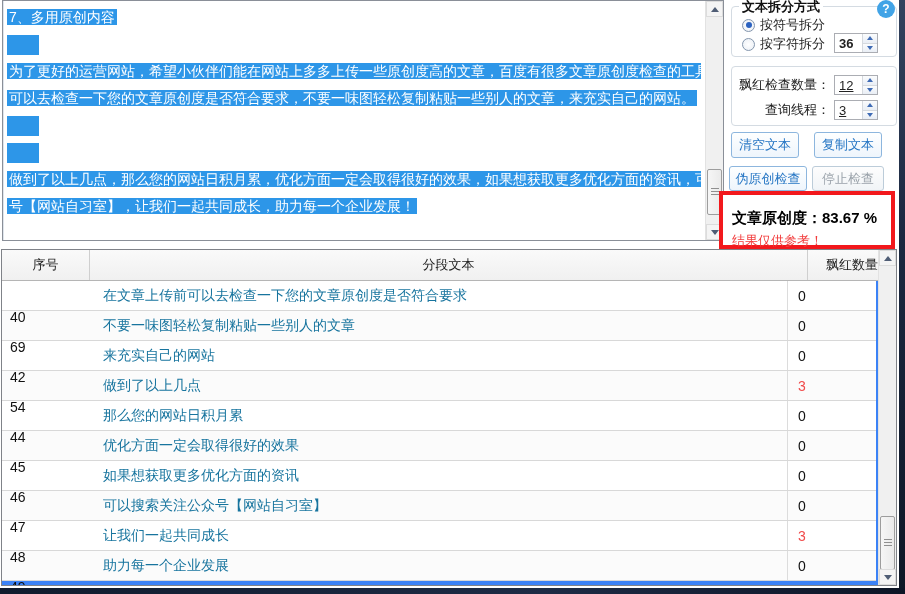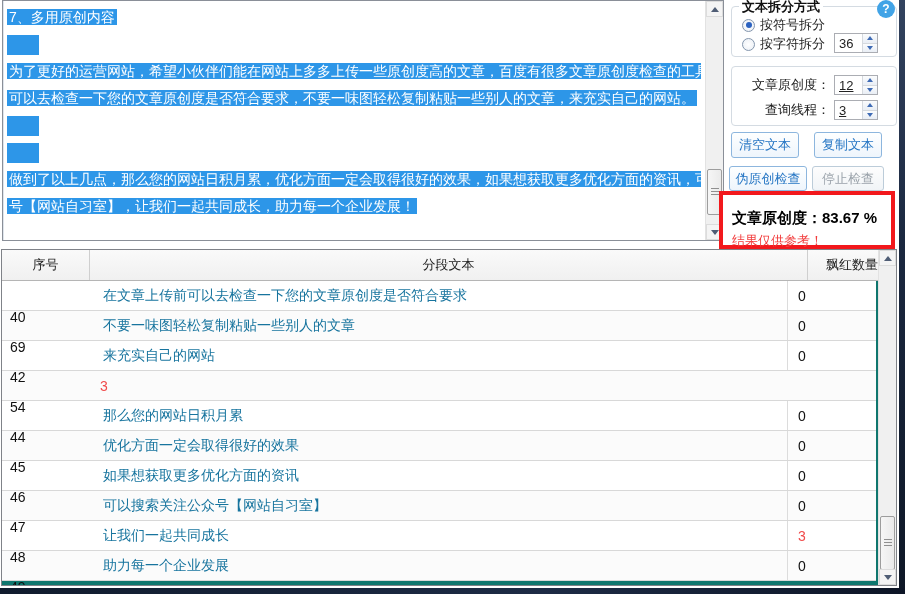--- a/index.html
+++ b/index.html
@@ -56,21 +56,21 @@
   .radio.checked .dot { display:block; }
   .spinner { position:absolute; width:44px; height:20px; border:1px solid #abadb3; background:#fff;
     font-size:13px; display:flex; }
   .sp-val { flex:1; padding:2px 0 0 4px; }
   .sp-btns { width:15px; display:flex; flex-direction:column; border-left:1px solid #d5d9de; }
   .sp-b { flex:1; background:linear-gradient(#fbfcfd,#e9eef5); border-bottom:1px solid #d5d9de;
     display:flex; align-items:center; justify-content:center; }
   .sp-b:last-child { border-bottom:none; }
   .sp-tri-up { width:0;height:0;border-left:3px solid transparent;border-right:3px solid transparent;border-bottom:4px solid #3f6bb5; }
   .sp-tri-dn { width:0;height:0;border-left:3px solid transparent;border-right:3px solid transparent;border-top:4px solid #3f6bb5; }
-  .sp-char { left:102px; top:26px; }
+  .sp-char { left:102px; top:26px;font-weight:bold; }
   .set-row { position:absolute; left:6px; display:flex; align-items:center; width:154px; }
   .set-row.s1 { top:8px; } .set-row.s2 { top:33px; }
   .set-label { width:92px; text-align:right; font-size:13px; color:#222; white-space:nowrap; }
   .set-row .spinner { position:relative; left:4px; top:0;text-decoration:underline; }
 
   
   .btn { position:absolute; height:26px; border:1px solid #8db6de; border-radius:3px;
     background:linear-gradient(#feffff,#eef5fc); color:#2676c4; font-size:13px;
     text-align:center; line-height:24px; cursor:pointer; white-space:nowrap; }
   .btn-clear { left:731px; top:132px; width:68px; }
@@ -80,21 +80,21 @@
     color:#9aa2aa; border-color:#bcccd9; background:linear-gradient(#fdfdfd,#f1f4f7); cursor:default; }
 
   
   .resultbox { position:absolute; left:719px; top:191px; width:176px; height:58px;
     border:4px solid #f2181c; background:#fff; padding:14px 0 0 9px; }
   .res-main { font-size:15px; font-weight:bold; color:#000; white-space:nowrap; }
   .res-note { font-size:13px; color:#f23c3c; margin-top:4px; white-space:nowrap; }
 
   
   .table { position:absolute; left:1px; top:249px; width:896px; height:337px;
-    border:1px solid #7f8288; background:#0f766e; }
+    border:1px solid #7f8288; background:#3b82f6; }
   .thead { display:flex; height:31px; background:linear-gradient(#fafafa,#f0f0f0);
     border-bottom:1px solid #b5b5b5; font-size:13px; color:#222; }
   .thead > div { display:flex; align-items:center; justify-content:center; border-right:1px solid #cfcfcf; }
   .thead .c1, .trow .c1 { width:88px; flex:none; }
   .thead .c2, .trow .c2 { flex:1; }
   .thead .c3, .trow .c3 { width:88px; flex:none; }
   .thead .c3 { border-right:none; }
   .tbody { position:absolute; left:0; top:31px; right:20px; bottom:0; overflow:hidden; }
   .trow { display:flex; height:30px; border-bottom:1px solid #d8d8d8; background:#fff; font-size:14px; }
   .trow:nth-child(even) { background:#fbfbfb; }
@@ -156,21 +156,21 @@
         <span class="sp-b">
             <i class="sp-tri-dn"></i>
           </span>
       </span>
     </div>
   </div>
   <div class="help">?</div>
 
   <div class="groupbox gb2">
     <div class="set-row s1">
-      <span class="set-label">文章原创度：</span>
+      <span class="set-label">飘红检查数量：</span>
       <div class="spinner">
         <span class="sp-val">12</span>
         <span class="sp-btns">
           <span class="sp-b">
               <i class="sp-tri-up"></i>
             </span>
           <span class="sp-b">
               <i class="sp-tri-dn"></i>
             </span>
         </span>
@@ -219,20 +219,21 @@
           <div class="c2">不要一味图轻松复制粘贴一些别人的文章</div>
           <div class="c3">0</div>
         </div>
         <div class="trow">
           <div class="c1">42</div>
           <div class="c2">来充实自己的网站</div>
           <div class="c3">0</div>
         </div>
         <div class="trow">
           <div class="c1">54</div>
+          <div class="c2">做到了以上几点</div>
           <div class="c3 redval">3</div>
         </div>
         <div class="trow">
           <div class="c1">44</div>
           <div class="c2">那么您的网站日积月累</div>
           <div class="c3">0</div>
         </div>
         <div class="trow">
           <div class="c1">45</div>
           <div class="c2">优化方面一定会取得很好的效果</div>

